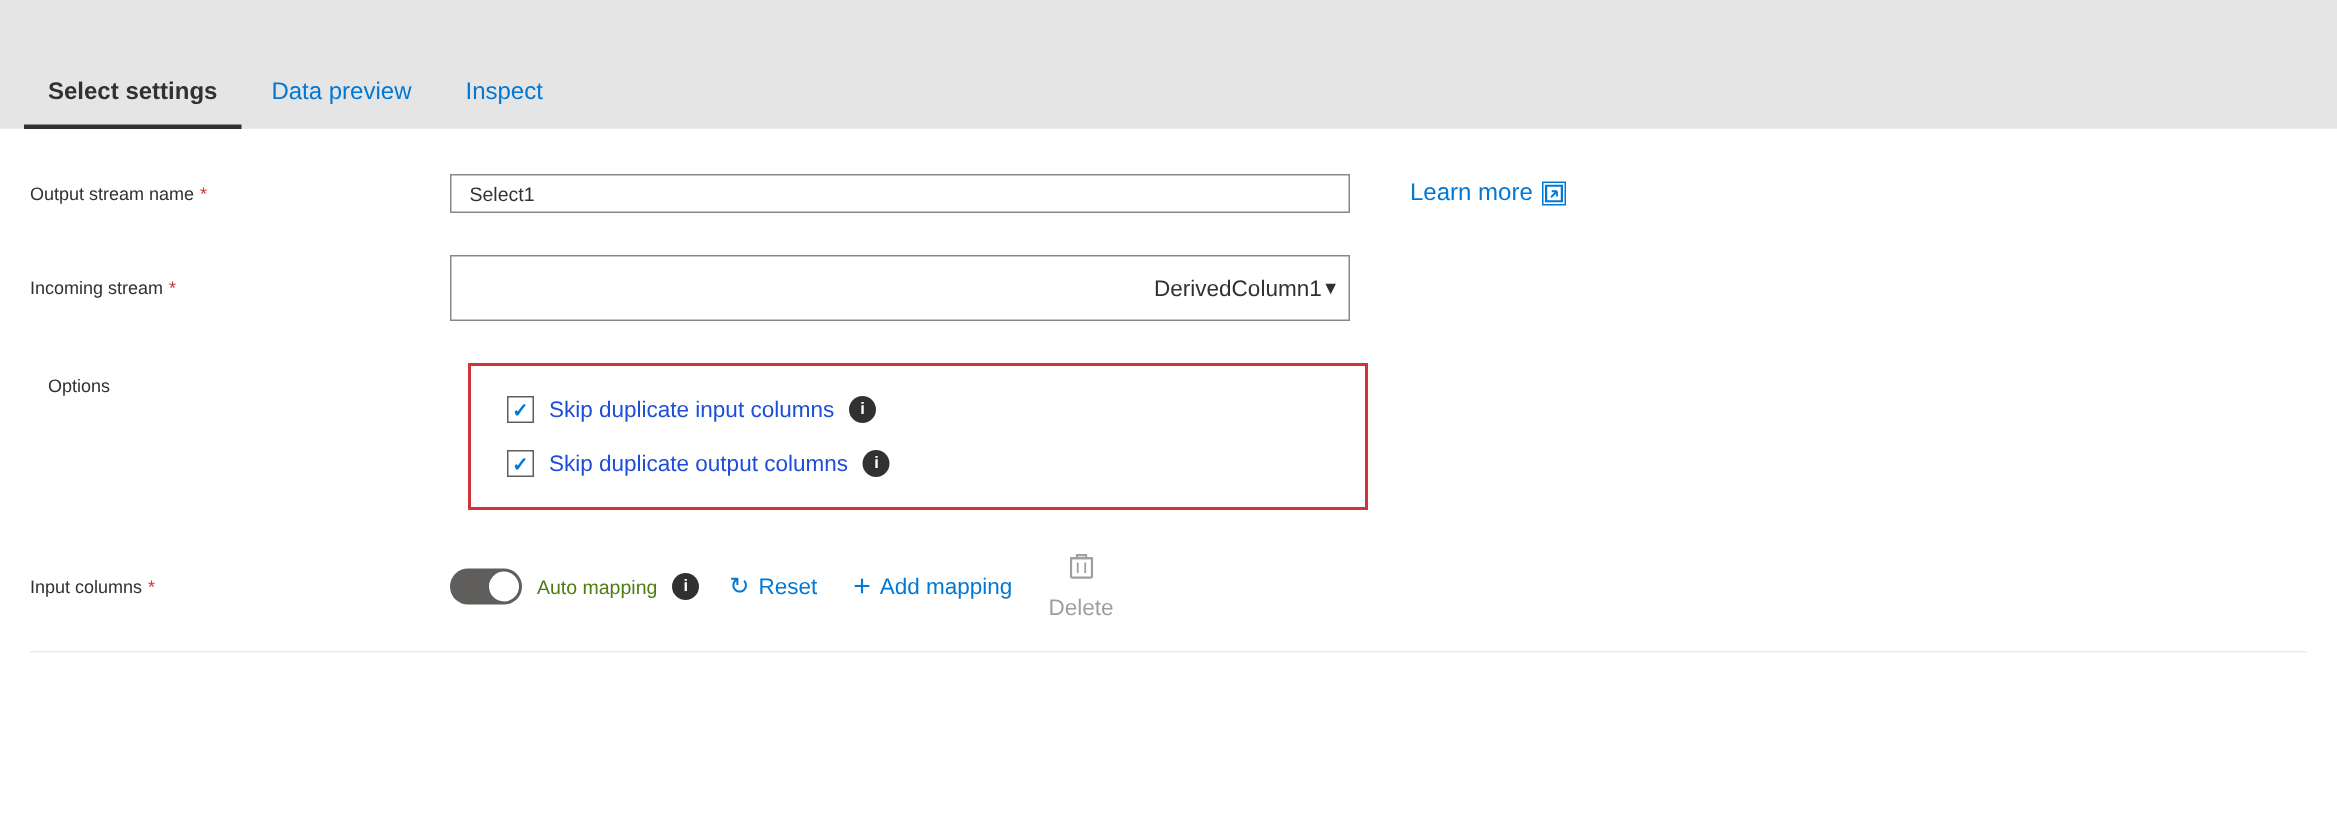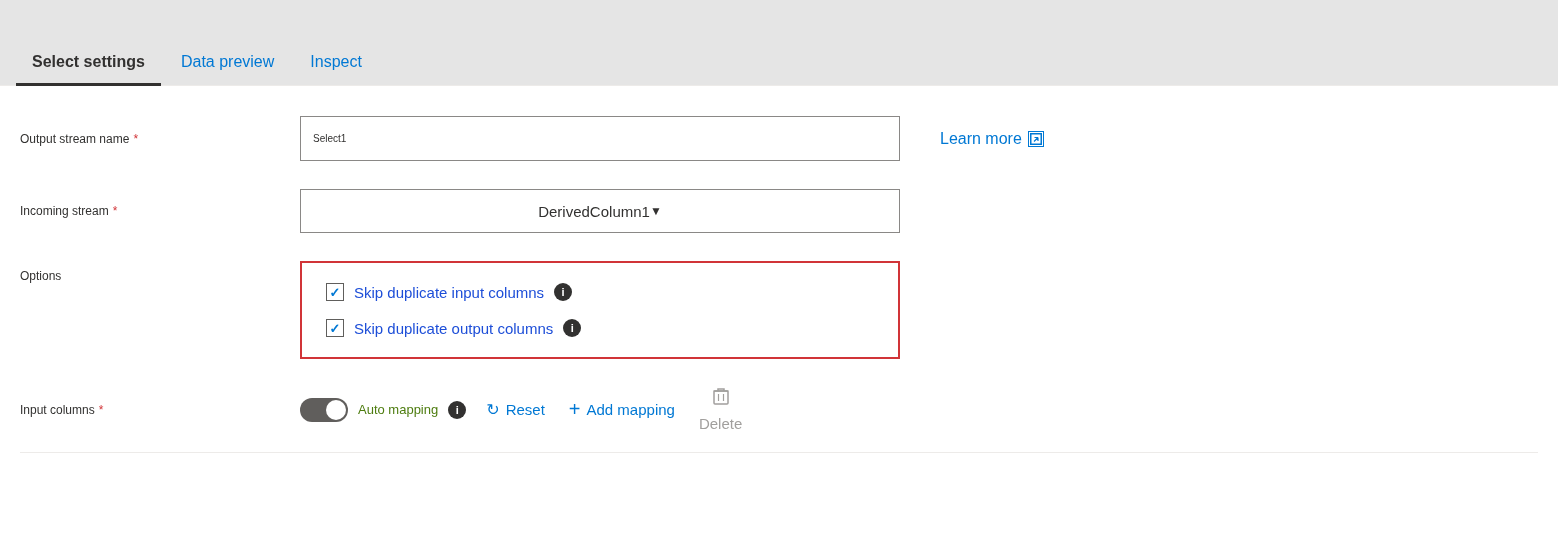--- a/index.html
+++ b/index.html
@@ -62,40 +62,40 @@
       color: #d13438;
     }
     .form-control-area {
       flex: 1;
       display: flex;
       align-items: center;
     }
     
     .text-input {
       width: 600px;
-      height: 45px;
+      height: 26px;
       border: 1px solid #8a8886;
       background: #ffffff;
       padding: 0 12px;
-      font-size: 10px;
+      font-size: 13px;
       color: #323130;
       outline: none;
     }
     
     .dropdown-select {
       width: 600px;
       height: 44px;
       border: 1px solid #8a8886;
       background: #ffffff;
-      padding: 0 24px;
+      padding: 0 6px;
       font-size: 15px;
       color: #323130;
       display: flex;
       align-items: center;
-      justify-content: center;
+      justify-content: flex-end;
       cursor: pointer;
     }
     .dropdown-arrow {
       font-size: 12px;
       color: #323130;
     }
     
     .learn-more {
       margin-left: 40px;
       color: #0078d4;
@@ -281,21 +281,21 @@
         <span class="required-star">*</span>
       </div>
       <div class="form-control-area">
         <div class="dropdown-select">
           <span>DerivedColumn1</span>
           <span class="dropdown-arrow">▼</span>
         </div>
       </div>
     </div>
 
-    <div class="form-row" style="align-items: flex-start;">
+    <div class="form-row" style="align-items: flex-start; margin-left: 12px;">
       <div class="form-label" style="padding-top: 8px;">
         <span>Options</span>
       </div>
       <div class="form-control-area">
         <div class="options-box">
 
           <div class="checkbox-row">
             <div class="checkbox checked">
               <span class="checkmark">✓</span>
             </div>

